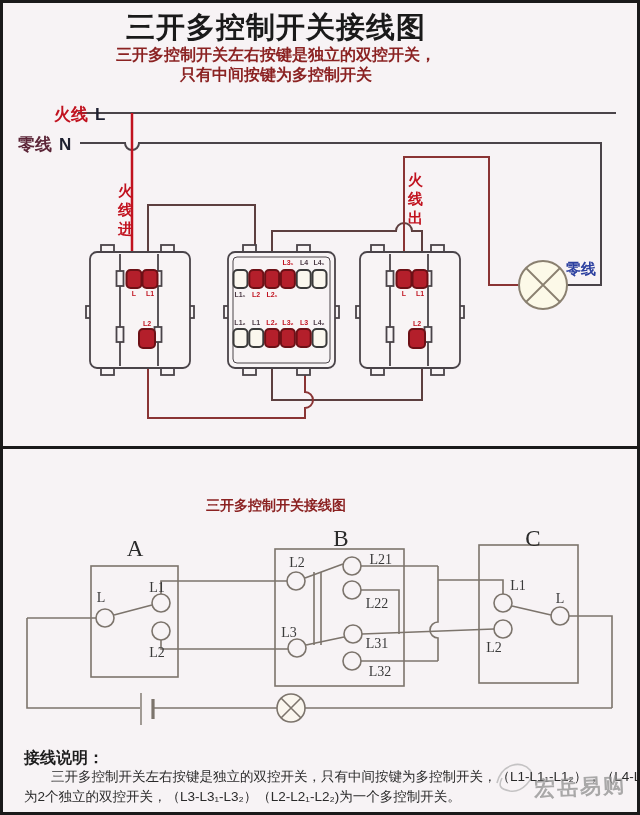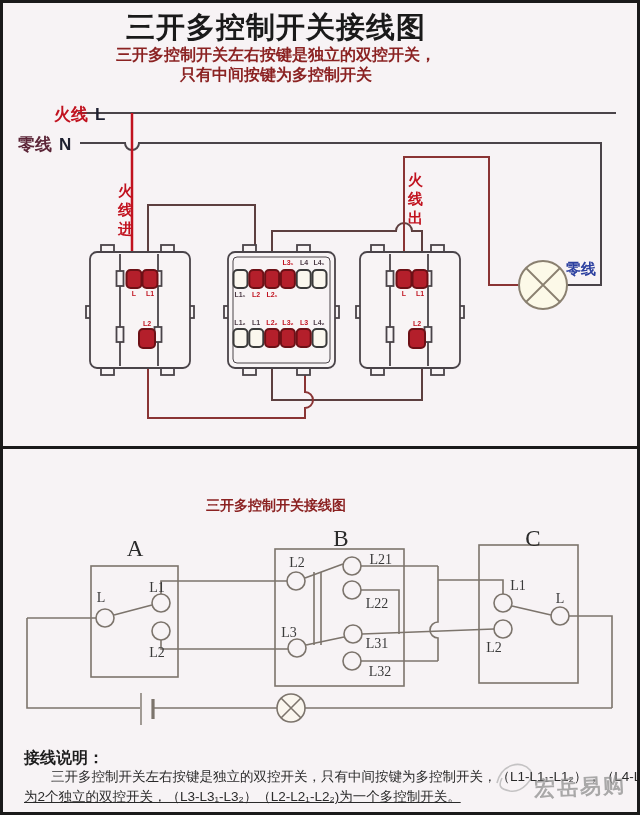--- a/index.html
+++ b/index.html
@@ -238,16 +238,16 @@
   <span class="slbl" style="left:362px;top:596px;width:30px;">L22</span>
   <span class="slbl" style="left:362px;top:636px;width:30px;">L31</span>
   <span class="slbl" style="left:365px;top:664px;width:30px;">L32</span>
 
   <span class="slbl" style="left:505px;top:578px;">L1</span>
   <span class="slbl" style="left:481px;top:640px;">L2</span>
   <span class="slbl" style="left:549px;top:591px;width:22px;">L</span>
 
   <div class="abs notes-h" style="left:24px;top:748px;">接线说明：</div>
   <div class="abs notes" style="left:24px;top:768px;">　　三开多控制开关左右按键是独立的双控开关，只有中间按键为多控制开关，（L1-L1₁-L1₂），（L4-L4₁-L4₂）</div>
-  <div class="abs notes" style="left:24px;top:788px;text-decoration:underline;">为2个独立的双控开关，（L3-L3₁-L3₂）（L2-L2₁-L2₂)为一个多控制开关。</div>
+  <div class="abs notes" style="left:24px;top:788px;">为2个独立的双控开关，（L3-L3₁-L3₂）（L2-L2₁-L2₂)为一个多控制开关。</div>
 
   <div class="abs wm" style="left:534px;top:773px;">宏岳易购</div>
 </div>
 
 </body></html>

